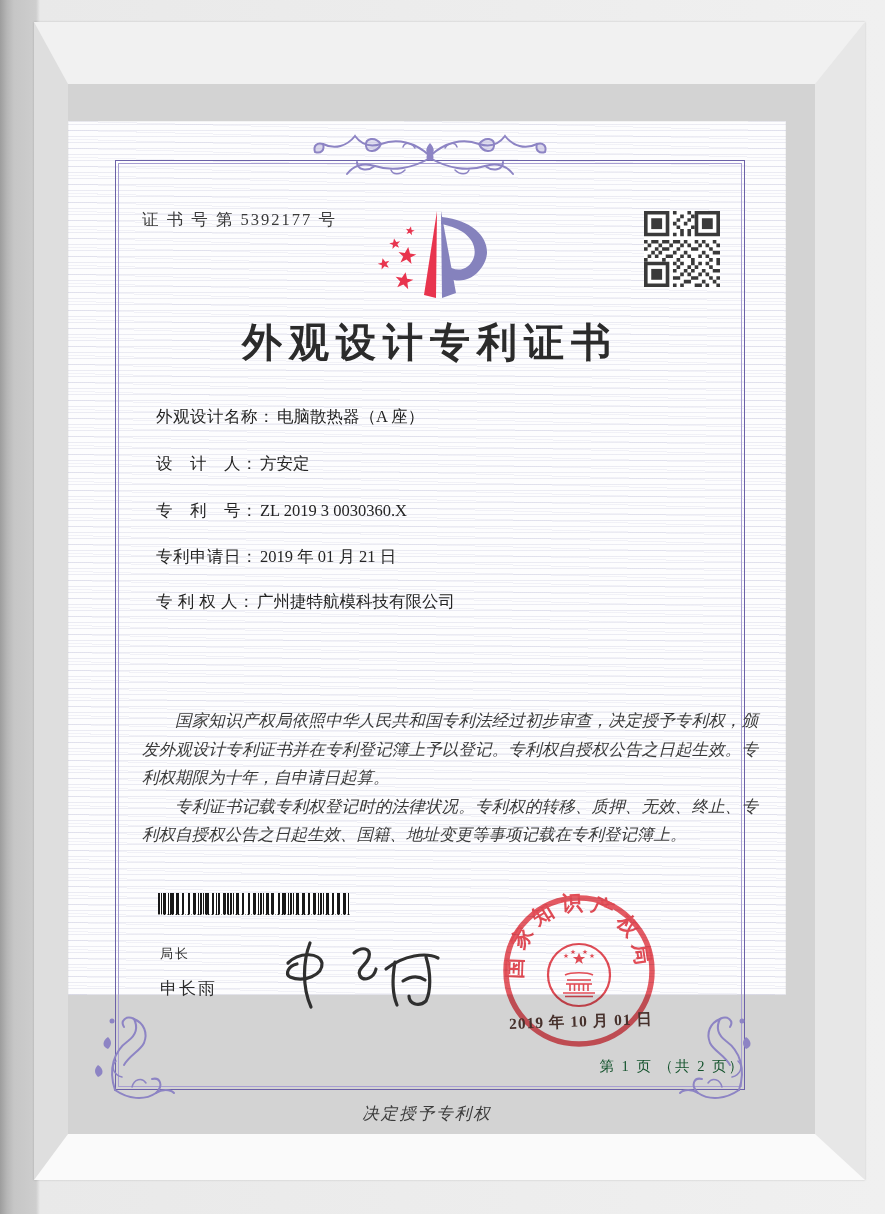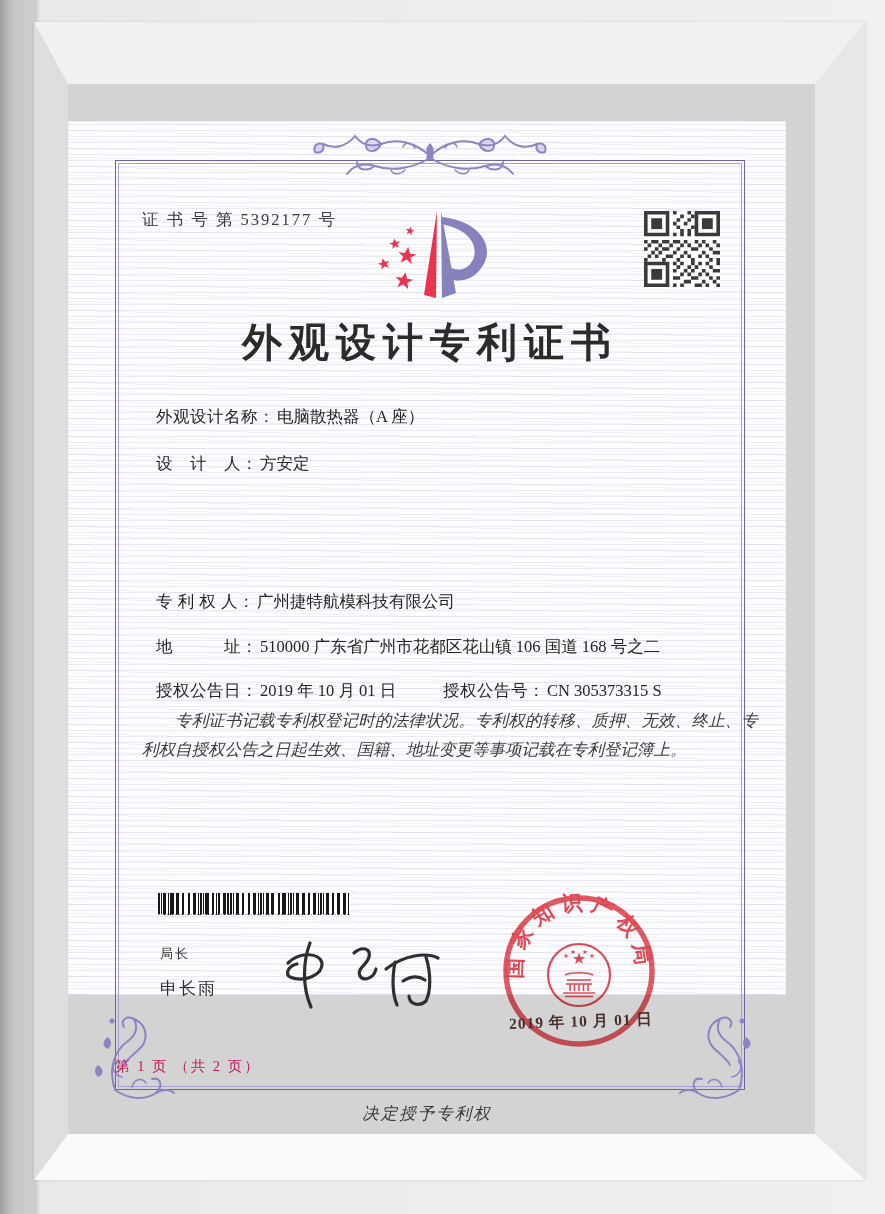--- a/index.html
+++ b/index.html
@@ -71,22 +71,22 @@
   .chief-title{position:absolute;left:92px;top:824px;font-size:13px;color:#2e2e2e;letter-spacing:2px;
     font-family:"Liberation Sans","DejaVu Sans",sans-serif;}
   .chief-name{position:absolute;left:92px;top:856px;font-size:17px;color:#2e2e2e;letter-spacing:2px;
     font-family:"Liberation Sans","DejaVu Sans",sans-serif;text-align:center;}
   .signature{position:absolute;left:198px;top:810px;width:180px;height:92px;}
   .seal{position:absolute;left:431px;top:770px;width:160px;height:160px;mix-blend-mode:multiply;opacity:.92;}
   .seal-date{
     position:absolute;left:441px;top:890px;width:170px;font-size:15.5px;color:#46302b;
     letter-spacing:1px;transform:rotate(-2deg);font-weight:600;
   }
-  .page-num{position:absolute;left:47px;top:936px;width:630px;text-align:left;
-    font-size:14.5px;color:#be185d;letter-spacing:2px;}
+  .page-num{position:absolute;left:47px;top:936px;width:630px;text-align:right;
+    font-size:14.5px;color:#14532d;letter-spacing:2px;}
   .back-note{position:absolute;left:0;top:982px;width:718px;text-align:center;
     font-size:16.5px;color:#3a3a3a;font-style:italic;letter-spacing:2px;}
 </style>
 </head>
 <body>
 
 <div class="photo">
   <div class="frame-bevel"></div>
 
   <div class="paper">
@@ -171,32 +171,32 @@
     </svg>
 
     <div class="title">外观设计专利证书</div>
 
     <div class="field-row" style="top:285px">
       <span class="lab">外观设计名称：</span><span class="val">电脑散热器（A 座）</span>
     </div>
     <div class="field-row" style="top:332px">
       <span class="lab">设　计　人：</span><span class="val">方安定</span>
     </div>
+    <div class="field-row" style="top:379px">
+      <span class="lab">专　利　号：</span><span class="val">ZL 2019 3 0030360.X</span>
+    </div>
+    <div class="field-row" style="top:425px">
+      <span class="lab">专利申请日：</span><span class="val">2019 年 01 月 21 日</span>
+    </div>
     <div class="field-row" style="top:470px">
       <span class="lab">专 利 权 人：</span><span class="val">广州捷特航模科技有限公司</span>
     </div>
-    <div class="field-row" style="top:515px">
-      <span class="lab">地　　　址：</span><span class="val">510000 广东省广州市花都区花山镇 106 国道 168 号之二</span>
-    </div>
-    <div class="field-row" style="top:559px">
-      <span class="lab">授权公告日：</span><span class="val">2019 年 10 月 01 日</span>
-      <span class="pair2"><span class="lab">授权公告号：</span><span class="val">CN 305373315 S</span></span>
-    </div>
 
     <div class="paras">
+      <p>国家知识产权局依照中华人民共和国专利法经过初步审查，决定授予专利权，颁发外观设计专利证书并在专利登记簿上予以登记。专利权自授权公告之日起生效。专利权期限为十年，自申请日起算。</p>
       <p>专利证书记载专利权登记时的法律状况。专利权的转移、质押、无效、终止、专利权自授权公告之日起生效、国籍、地址变更等事项记载在专利登记簿上。</p>
     </div>
 
     <div class="barcode"></div>
 
     <div class="chief-title">局长</div>
     <div class="chief-name">申长雨</div>
 
     <svg class="signature" viewBox="0 0 180 92">
       <g stroke="#2f2f2f" fill="none" stroke-width="3.2" stroke-linecap="round" stroke-linejoin="round">

